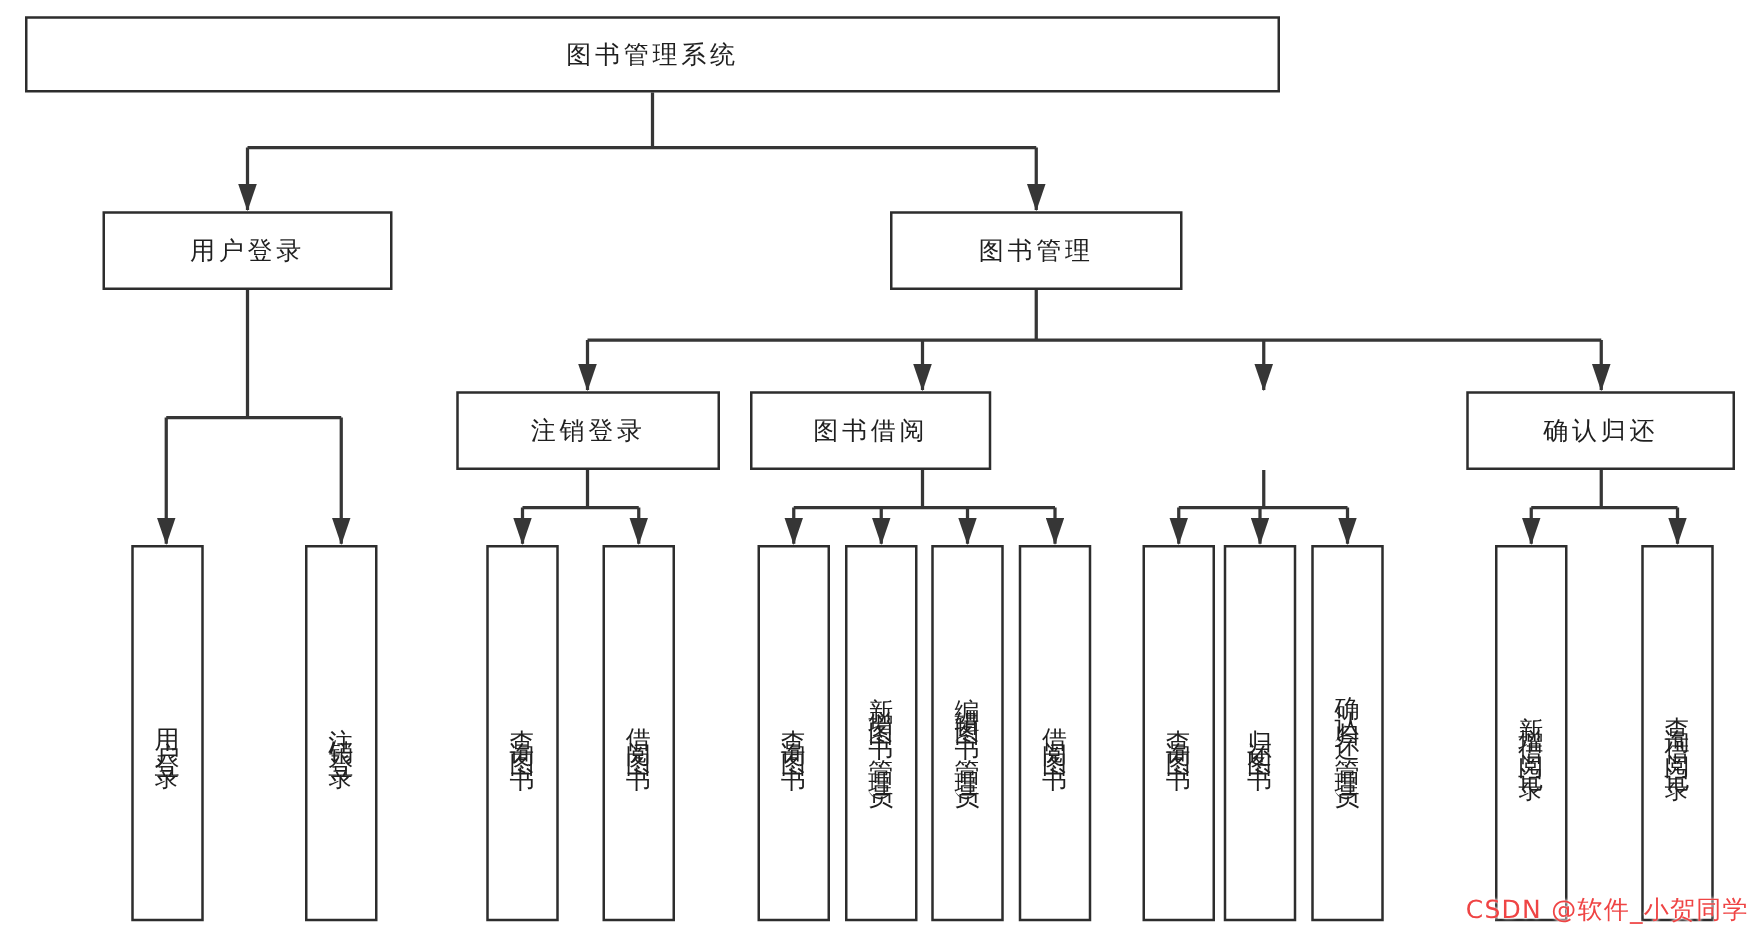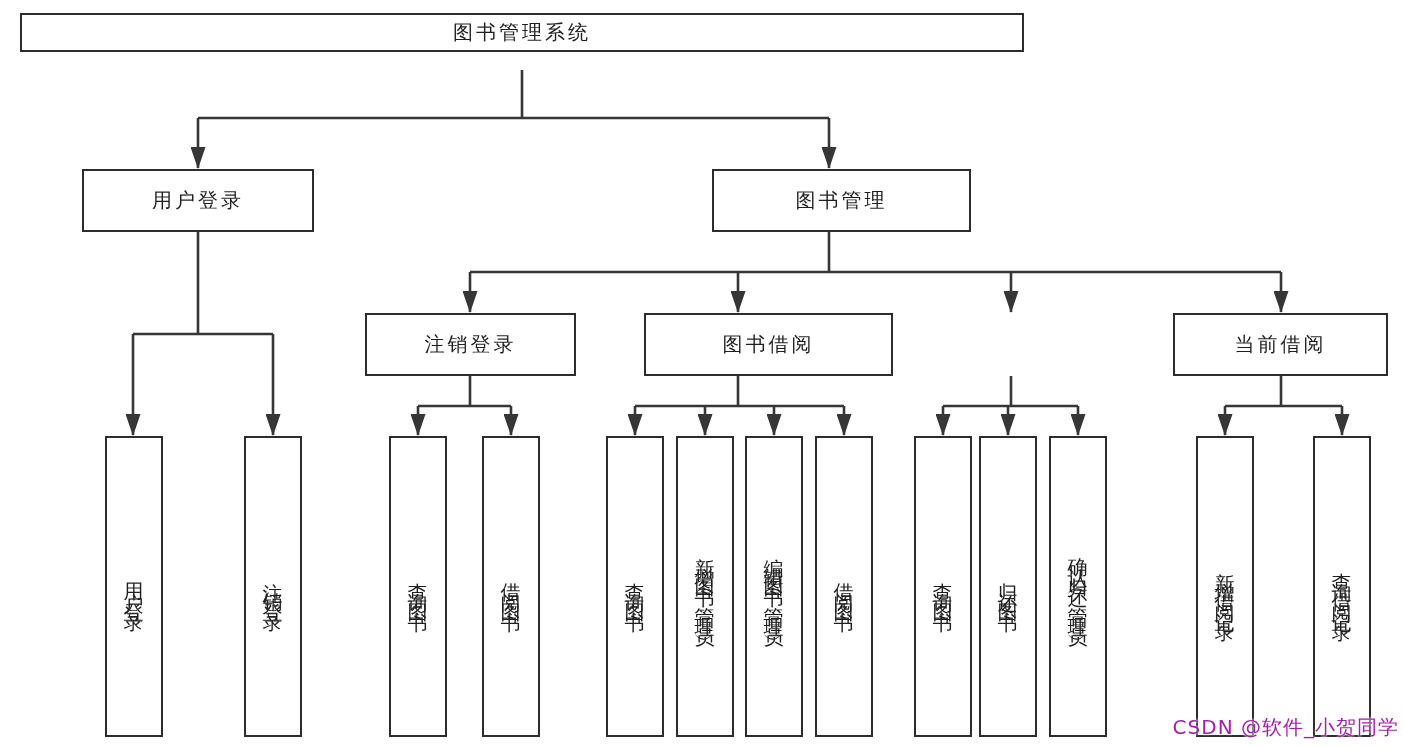--- a/index.html
+++ b/index.html
@@ -31,27 +31,27 @@
   .h-node { font-size: 20px; letter-spacing: 3px; white-space: nowrap; }
   .v-node .v-text {
     writing-mode: vertical-rl;
     text-orientation: mixed;
     font-size: 20px;
     letter-spacing: 10px;
     line-height: 1;
     white-space: nowrap;
   }
   
-  #root           { left: 20px;  top: 13px;  width: 1004px; height: 39px; }
+  #root           { left: 20px;  top: 13px;  width: 1004px; height: 61px; }
   
   #user-login     { left: 82px;  top: 169px; width: 232px;  height: 63px; }
-  #book-mgmt      { left: 712px; top: 169px; width: 259px;  height: 63px; }
+  #book-mgmt      { left: 712px; top: 169px; width: 234px;  height: 63px; }
   
   #new-book       { left: 365px;  top: 313px; width: 211px; height: 63px; }
-  #book-borrow    { left: 644px;  top: 313px; width: 249px; height: 63px; text-align: right; }
+  #book-borrow    { left: 600px;  top: 313px; width: 193px; height: 63px; text-align: right; }
   #current-borrow { left: 902px;  top: 313px; width: 218px; height: 63px; }
   #borrow-records { left: 1173px; top: 313px; width: 215px; height: 63px; }
   
   .leaf { top: 436px; width: 58px; height: 301px; }
   #leaf-login      { left: 105px; }
   #leaf-logout     { left: 244px; }
   #leaf-nb-query   { left: 389px; }
   #leaf-nb-borrow  { left: 482px; }
   #leaf-bw-query   { left: 606px; }
   #leaf-bw-add     { left: 676px; }
@@ -61,21 +61,21 @@
   #leaf-cb-return  { left: 979px; }
   #leaf-cb-confirm { left: 1049px; }
   #leaf-rc-add     { left: 1196px; }
   #leaf-rc-query   { left: 1313px; }
   #watermark {
     position: absolute;
     right: 6px;
     top: 714px;
     z-index: 5;
     font-size: 20px;
-    color: #a21caf;
+    color: #ef4444;
     letter-spacing: 1px;
     text-shadow: 0 0 3px #ffffff, 0 0 2px #ffffff;
     white-space: nowrap;
     text-align: center;
   }
 </style>
 </head>
 <body>
 
 <div id="canvas">
@@ -127,21 +127,21 @@
     <span>图书管理</span>
   </div>
 
   <div class="node h-node" id="new-book">
     <span>注销登录</span>
   </div>
   <div class="node h-node" id="book-borrow">
     <span>图书借阅</span>
   </div>
   <div class="node h-node" id="borrow-records">
-    <span>当前借阅</span>
+    <span>确认归还</span>
   </div>
 
   <div class="node v-node leaf" id="leaf-login">
     <span class="v-text">用户登录</span>
   </div>
   <div class="node v-node leaf" id="leaf-logout">
     <span class="v-text">注销登录</span>
   </div>
   <div class="node v-node leaf" id="leaf-nb-query">
     <span class="v-text">查询图书</span>

